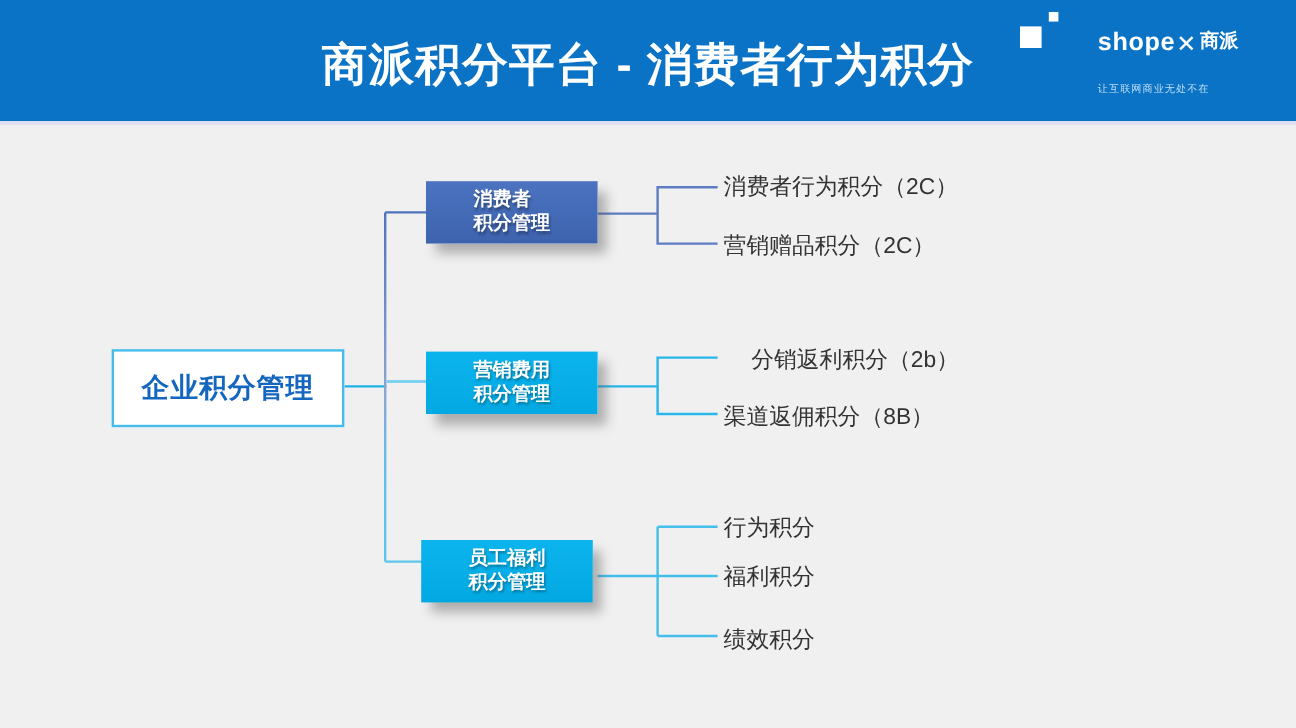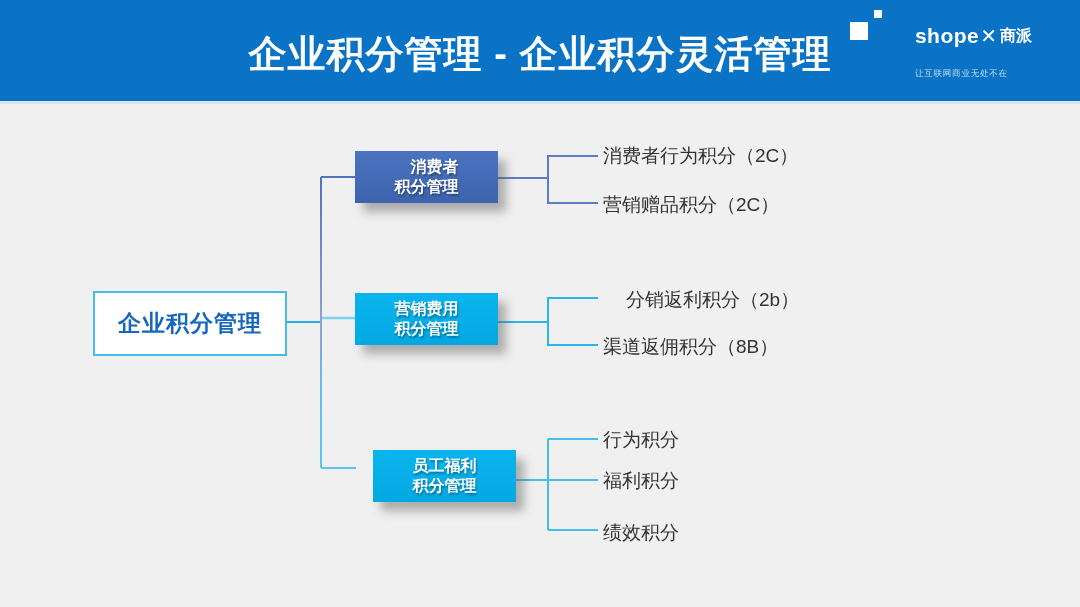--- a/index.html
+++ b/index.html
@@ -24,52 +24,52 @@
   .slide{position:relative;width:1080px;height:607px;background:var(--body-bg);}
 
   
   .header{position:absolute;left:0;top:0;width:1080px;height:101px;background:var(--header-bg);}
   .header-divider{position:absolute;left:0;top:101px;width:1080px;height:3px;background:#DDE1F1;}
   .title{position:absolute;left:50%;top:29px;transform:translateX(-50%);
          color:#ffffff;font-size:38px;font-weight:bold;letter-spacing:1px;white-space:nowrap;}
   .deco-sq-lg{position:absolute;left:850px;top:22px;width:18px;height:18px;background:#ffffff;}
   .deco-sq-sm{position:absolute;left:874px;top:10px;width:8px;height:8px;background:#ffffff;}
   .logo{position:absolute;right:48px;top:24px;text-align:left;color:#fff;}
-  .logo-row{display:flex;align-items:center;white-space:nowrap;}
+  .logo-row{display:flex;align-items:flex-start;white-space:nowrap;}
   .logo-en{font-size:21px;font-weight:bold;letter-spacing:0.5px;}
   .logo-x{font-size:20px;font-weight:bold;margin:0 1px;}
   .logo-cn{font-size:16px;font-weight:bold;margin-left:2px;}
   .logo-tagline{font-size:8.5px;letter-spacing:0.8px;color:#BFDFF6;margin-top:20px;white-space:nowrap;}
 
   
   .lines-svg{position:absolute;left:0;top:0;width:1080px;height:607px;z-index:1;pointer-events:none;}
 
-  .node{position:absolute;z-index:2;display:flex;align-items:center;justify-content:center;text-align:right;}
+  .node{position:absolute;z-index:2;display:flex;align-items:center;justify-content:center;text-align:left;}
   .root-node{left:93px;top:291px;width:194px;height:65px;background:#ffffff;
              border:2px solid var(--root-border);color:var(--root-text);
              font-size:23px;font-weight:bold;letter-spacing:1px;white-space:nowrap;}
   .branch{width:143px;height:52px;color:#ffffff;font-size:16px;font-weight:bold;line-height:20px;
           text-shadow:1px 2px 2px rgba(0,0,0,0.35);
           box-shadow:8px 9px 9px rgba(90,90,90,0.45);}
   .branch-1{left:355px;top:151px;background:linear-gradient(180deg,#4B73BF,#3D63AE);}
   .branch-2{left:355px;top:293px;background:linear-gradient(180deg,#0CB4EE,#02A8E2);}
-  .branch-3{left:373px;top:450px;background:linear-gradient(180deg,#0CB4EE,#02A8E2);}
+  .branch-3{left:351px;top:450px;background:linear-gradient(180deg,#0CB4EE,#02A8E2);}
 
   .leaf{position:absolute;left:603px;z-index:2;color:var(--leaf-text);font-size:19px;white-space:nowrap;}
   .leaf-1{top:143px;} .leaf-2{top:192px;}
   .leaf-3{top:287px;margin-left:23px;} .leaf-4{top:334px;}
   .leaf-5{top:427px;} .leaf-6{top:468px;} .leaf-7{top:520px;}
 </style>
 </head>
 <body>
 
 <div class="slide">
 
   <div class="header">
-    <div class="title">企业积分管理 - 企业积分灵活管理</div>
+    <div class="title">商派积分平台 - 消费者行为积分</div>
     <div class="deco-sq-lg"></div>
     <div class="deco-sq-sm"></div>
     <div class="logo">
       <div class="logo-row">
         <span class="logo-en">shope</span>
         <span class="logo-x">✕</span>
         <span class="logo-cn">商派</span>
       </div>
       <div class="logo-tagline">让互联网商业无处不在</div>
     </div>

